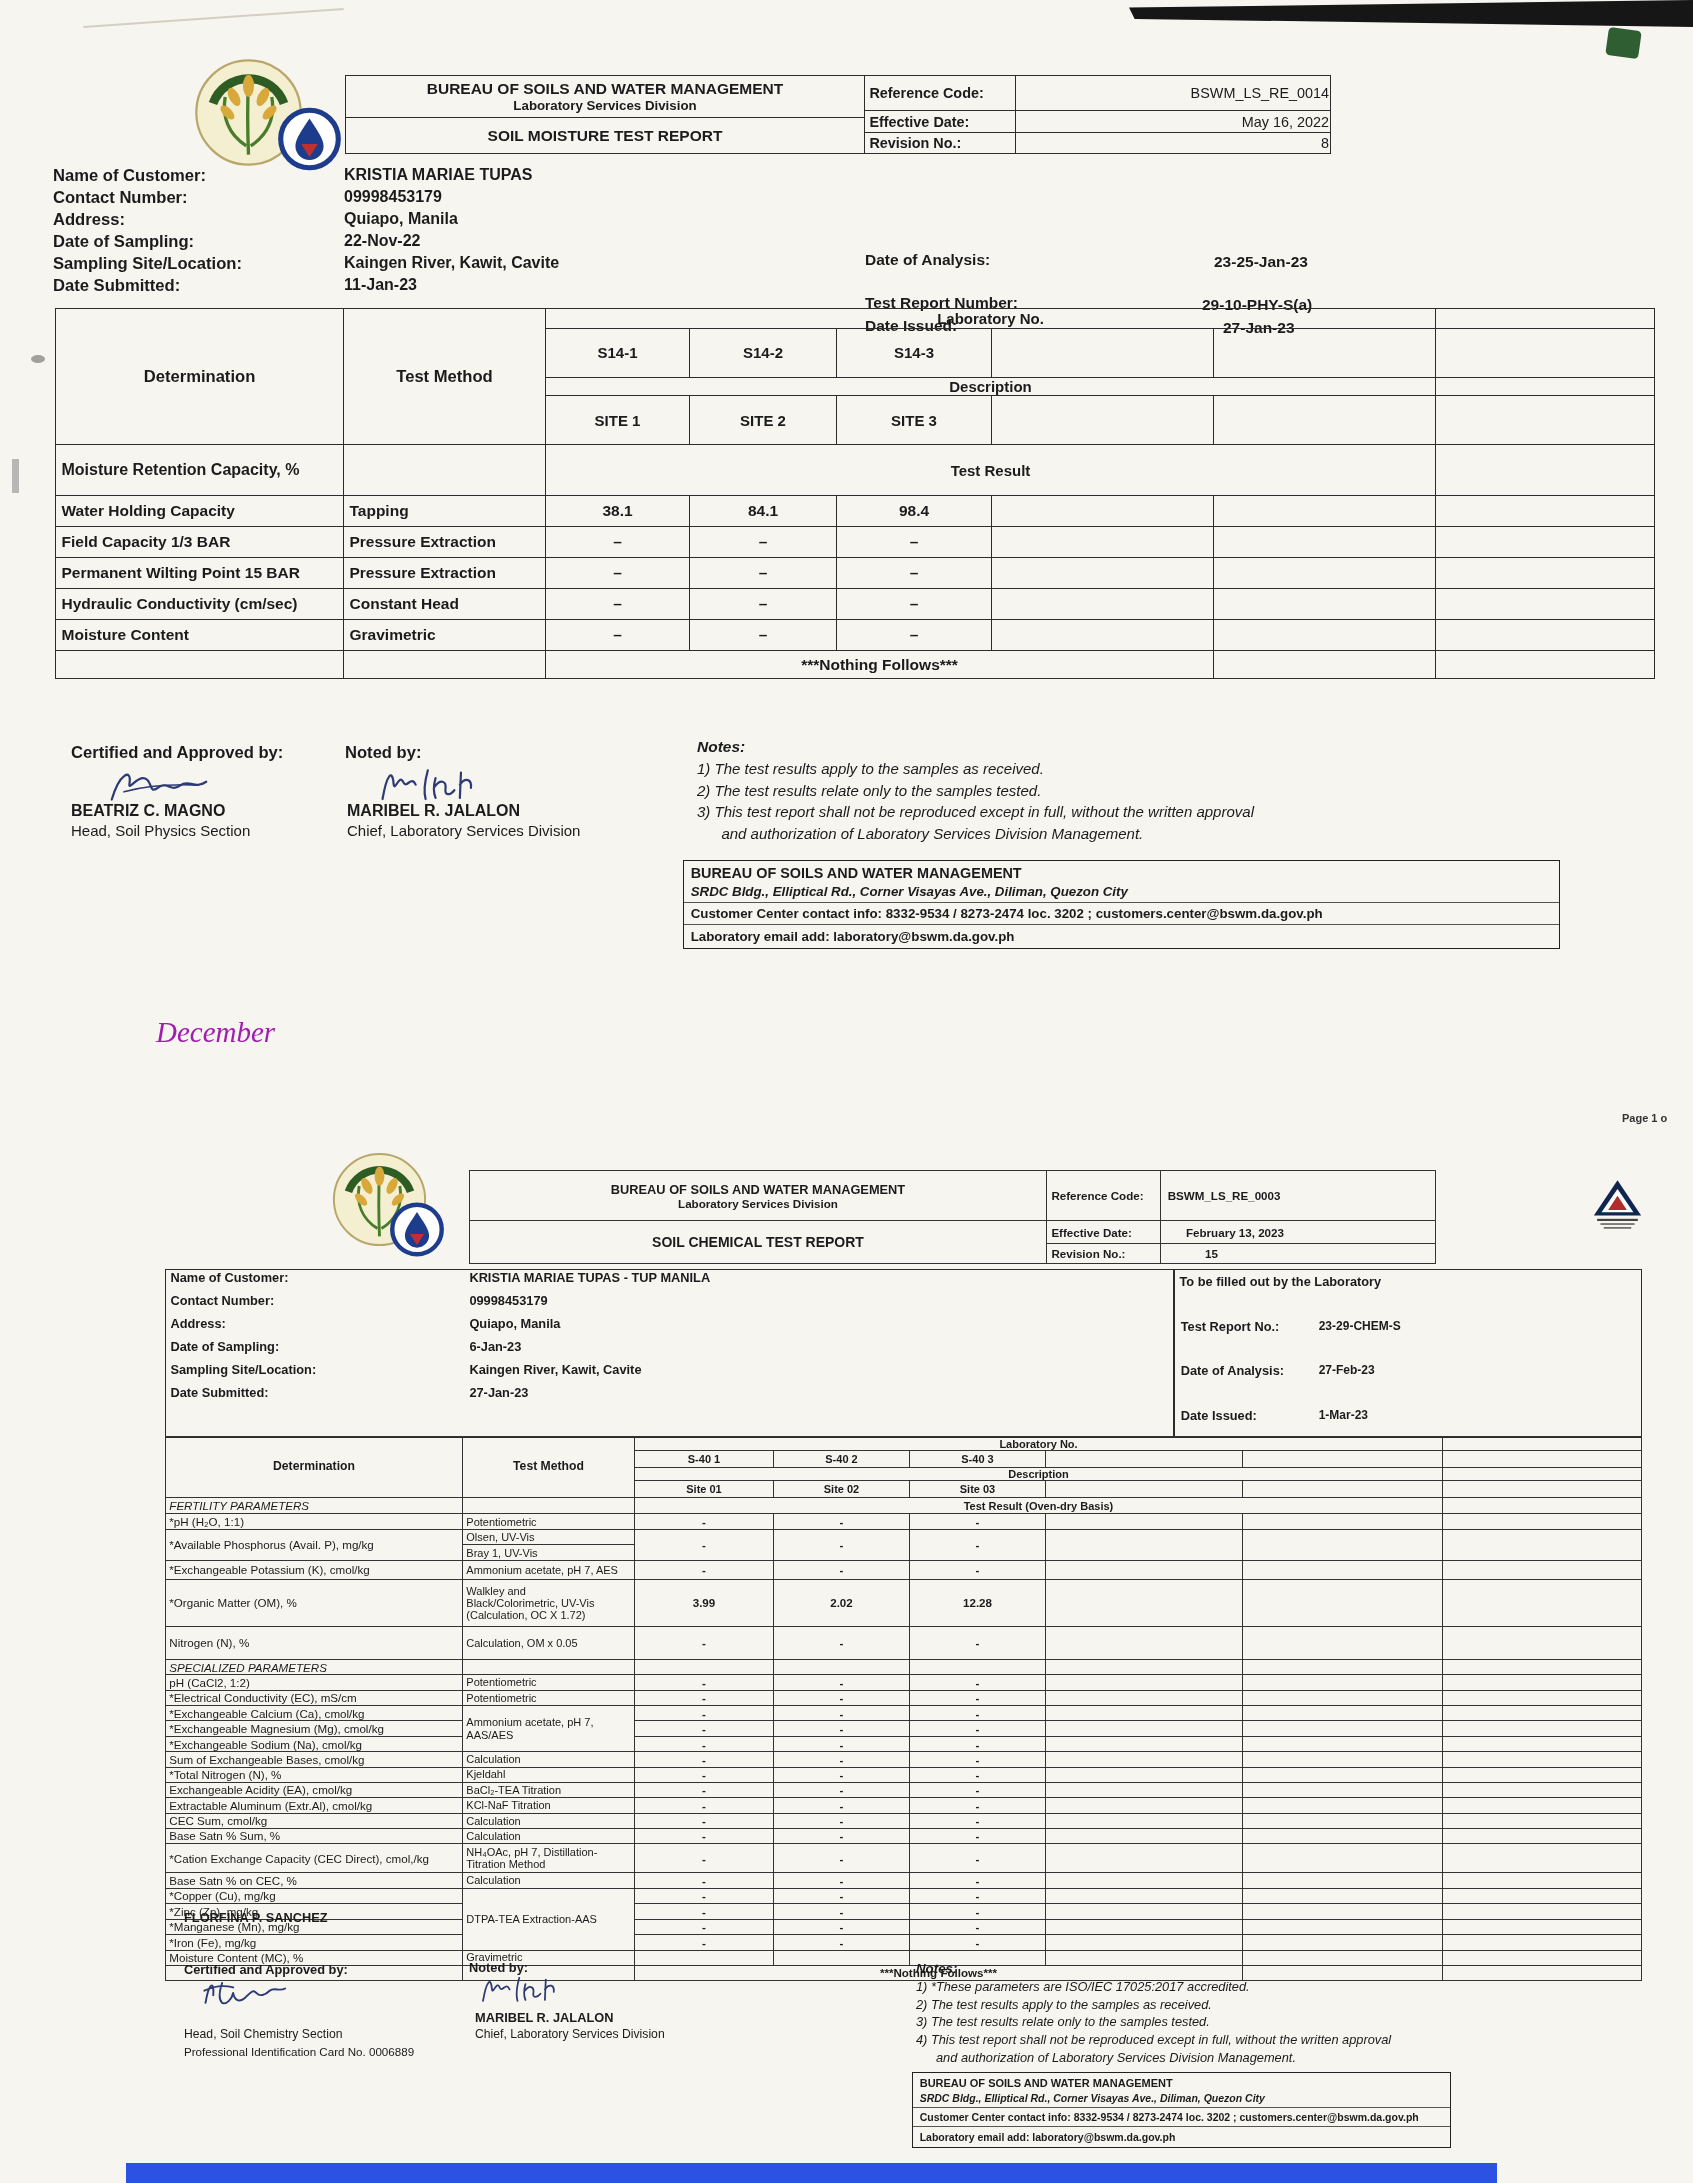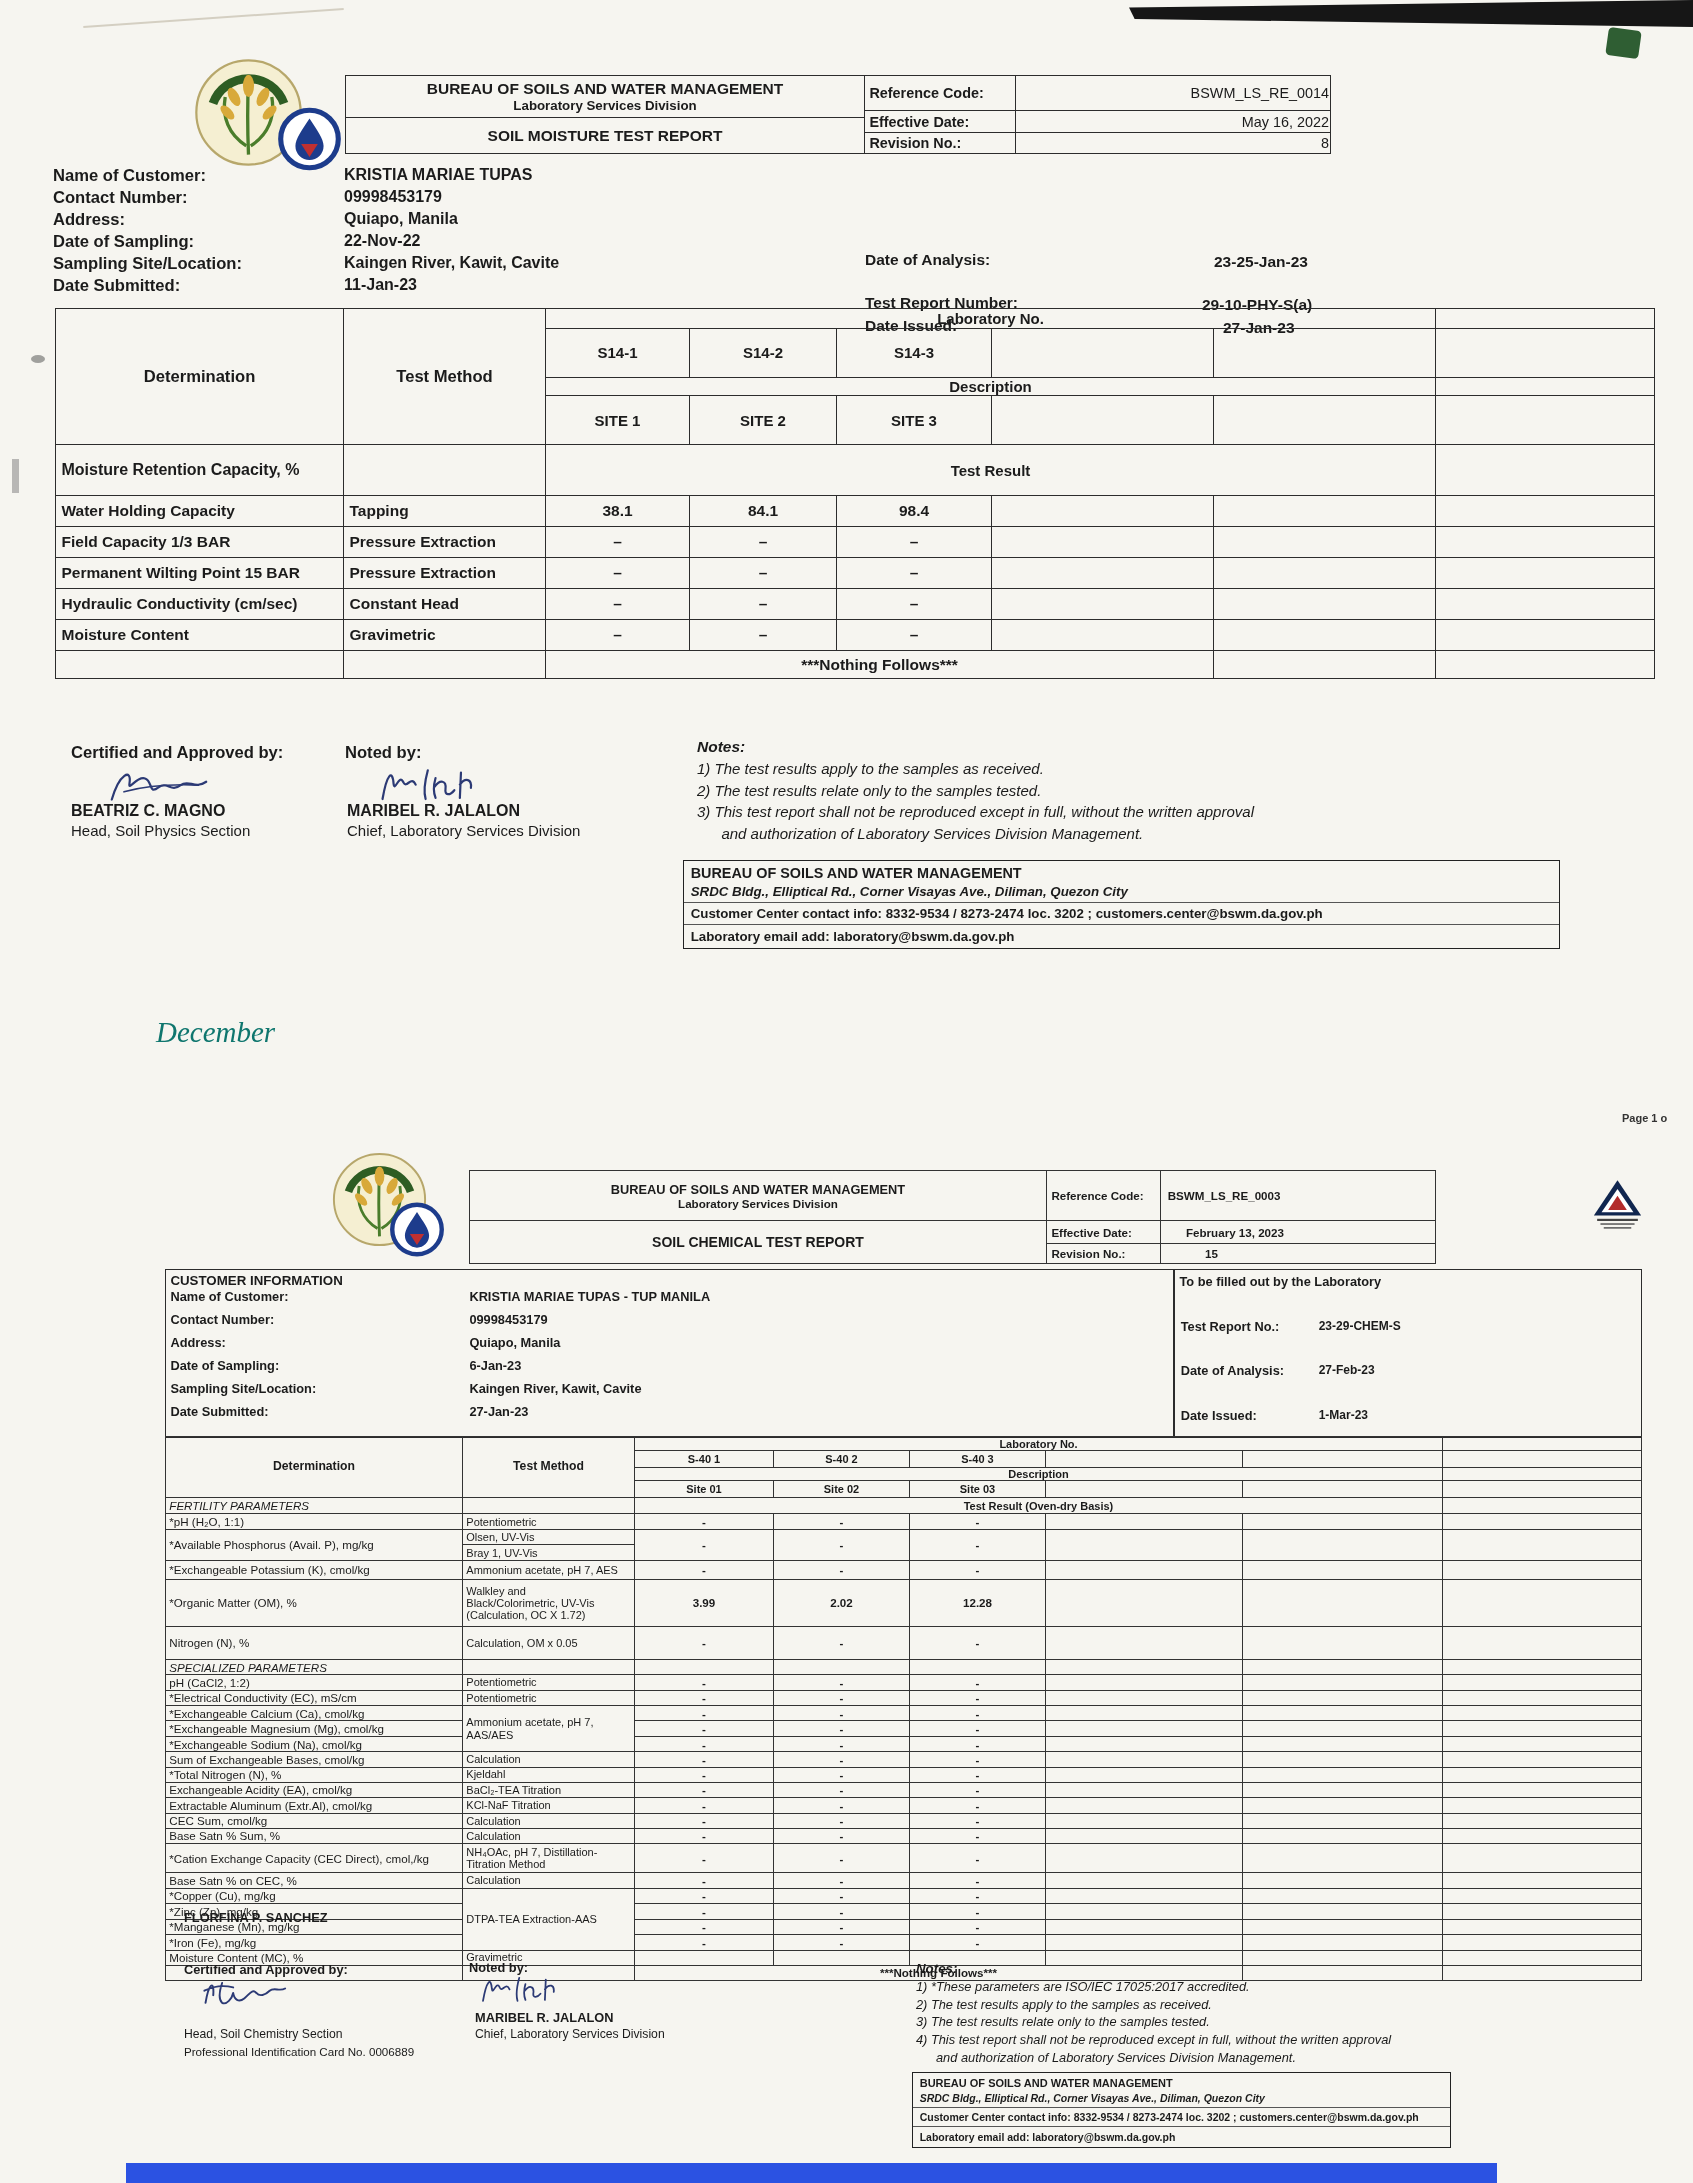--- a/index.html
+++ b/index.html
@@ -47,21 +47,21 @@
   .d1notes .nline{font-size:15px;font-style:italic;margin-top:4.4px;white-space:nowrap}
   .fbox{border:1.7px solid #222}
   .fbox .f-org{font-weight:700;padding:4.4px 6.7px 1.1px}
   .fbox .f-addr{font-weight:700;font-style:italic;padding:1.1px 6.7px 3.3px}
   .fbox .f-contact{padding:3.3px 6.7px;border-top:1.1px solid #555;font-weight:600}
   .fbox .f-email{font-weight:700;padding:3.3px 6.7px 4.4px;border-top:1.1px solid #555}
   #d1f div{font-size:13.3px}
   #d1f .f-org{font-size:14.4px}
   #d2f div{font-size:10.5px}
   #d2f .f-org{font-size:11px}
-  #december{font-family:"Liberation Serif",serif;font-style:italic;font-size:29px;color:#0f766e}
+  #december{font-family:"Liberation Serif",serif;font-style:italic;font-size:29px;color:#a21caf}
   
   #pagemark{font-size:11px;font-weight:700;color:#333}
   #d2h td{border:1.1px solid #333}
   .d2h-org{font-size:12.8px;font-weight:700;text-align:center;padding-top:4.4px}
   .d2h-div{font-size:11.6px;font-weight:700;text-align:center;padding-bottom:3.3px}
   .d2h-title{font-size:14px;font-weight:700;text-align:center}
   .d2h-lab{font-size:11.6px;font-weight:700;padding:0 4.4px}
   .d2h-val{font-size:11.6px;font-weight:700;padding:0 6.7px}
   #d2cust{border:1.4px solid #2c2c2c}
   .ci-title{font-size:13.3px;font-weight:700;padding:3.3px 4.4px 1.1px}
@@ -387,21 +387,20 @@
       <path d="M55 6 L98 70 L12 70 Z" fill="#10264f"></path>
       <path d="M55 22 L84 64 L26 64 Z" fill="#ffffff"></path>
       <path d="M55 34 L72 60 L38 60 Z" fill="#b32b2b"></path>
       <rect x="18" y="76" width="74" height="4" fill="#444"></rect>
       <rect x="24" y="84" width="62" height="3" fill="#666"></rect>
       <rect x="30" y="91" width="50" height="3" fill="#666"></rect>
     </svg>
   </div>
 
   <div class="abs" id="d2cust" style="left:165px;top:1269px;width:1008px;height:167px">
-    <div class="ci-title">CUSTOMER INFORMATION</div>
     <div class="d2crow">
         <span class="d2cl">Name of Customer:</span>
         <span class="d2cv">KRISTIA MARIAE TUPAS - TUP MANILA</span>
       </div>
     <div class="d2crow">
         <span class="d2cl">Contact Number:</span>
         <span class="d2cv">09998453179</span>
       </div>
     <div class="d2crow">
         <span class="d2cl">Address:</span>

